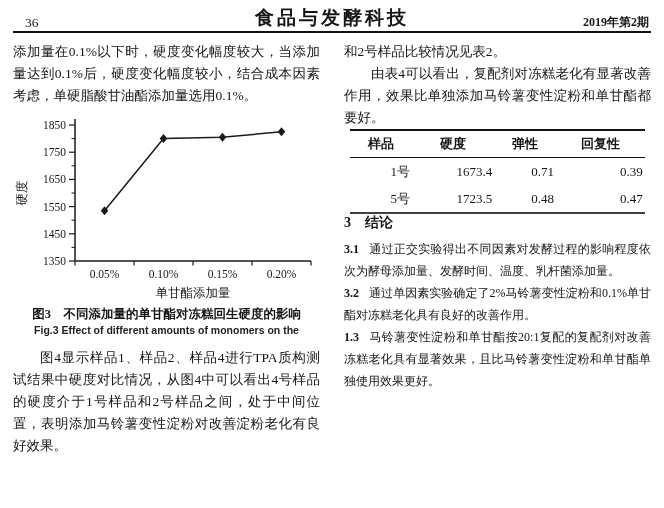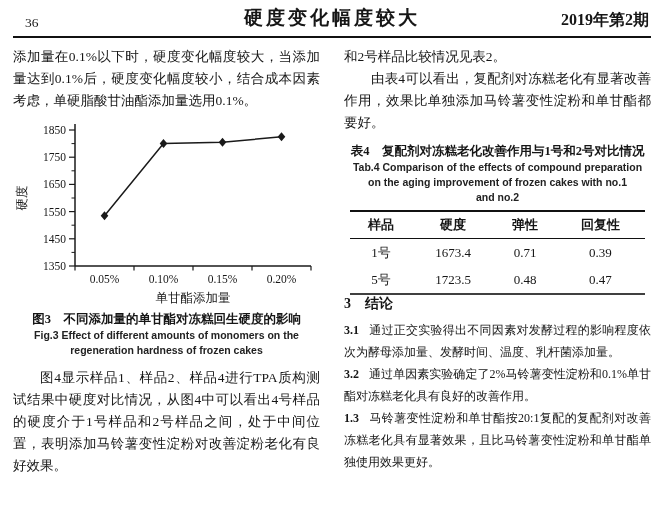--- a/index.html
+++ b/index.html
@@ -4,25 +4,25 @@
 <style>
   html,body{margin:0;padding:0;background:#e8e8e4;}
   .page{
     width:664px;height:508px;box-sizing:border-box;background:#fff;
     font-family:"Liberation Serif","DejaVu Serif",serif;color:#161616;
     padding:5px 13px 0 13px;overflow:hidden;position:relative;
   }
   
   .header{
     display:grid;grid-template-columns:1fr auto 1fr;align-items:end;
-    padding-bottom:5px;border-bottom:2.5px solid #111;
+    border-bottom:2.5px solid #111;
   }
   .page-num{font-size:13.5px;justify-self:start;padding-left:12px;}
   .journal-title{font-size:19px;font-weight:bold;letter-spacing:3px;justify-self:center;}
-  .issue{font-size:16px;font-weight:bold;justify-self:end;padding-right:2px;}
+  .issue{font-size:12px;font-weight:bold;justify-self:end;padding-right:2px;}
   
   .columns{display:flex;gap:24px;margin-top:8px;}
   .col{width:307px;}
   p.body-text{
     font-size:13.5px;line-height:22px;text-align:justify;margin:0;
     word-break:break-all;
   }
   p.indent{text-indent:2em;}
   
   .chart{margin:4px 0 0 0;}
@@ -39,34 +39,34 @@
   .tab-caption{margin-top:9px;margin-bottom:5px;}
   
   table.data-table{
     width:96%;margin:0 auto;border-collapse:collapse;
     border-top:2px solid #111;border-bottom:2px solid #404040;
     font-size:13px;
   }
   table.data-table th{
     border-bottom:1.5px solid #111;font-weight:bold;padding:4px 2px;text-align:center;
   }
-  table.data-table td{padding:4.5px 2px;text-align:center;}
+  table.data-table td{padding:4.5px 2px;text-align:right;}
   
   .section-heading{font-size:14px;font-weight:bold;margin:0 0 6px 0;}
   p.conclusion{font-size:12px;line-height:22px;text-align:justify;margin:0;word-break:break-all;}
   p.conclusion .cnum{font-weight:bold;margin-right:10px;}
 </style>
 </head>
 <body>
 
 <div class="page">
 
   <div class="header">
     <span class="page-num">36</span>
-    <span class="journal-title">硬度变化幅度较大</span>
+    <span class="journal-title">食品与发酵科技</span>
     <span class="issue">2019年第2期</span>
   </div>
 
   <div class="columns">
 
     <div class="col">
 
       <p class="body-text">添加量在0.1%以下时，硬度变化幅度较大，当添加量达到0.1%后，硬度变化幅度较小，结合成本因素考虑，单硬脂酸甘油酯添加量选用0.1%。</p>
 
       <div class="chart">
@@ -105,37 +105,30 @@
             <polygon points="91.5,95.18 95.3,99.68 91.5,104.18 87.7,99.68" fill="#1a1a1a"></polygon>
             <polygon points="150.5,23.099999999999994 154.3,27.599999999999994 150.5,32.099999999999994 146.7,27.599999999999994" fill="#1a1a1a"></polygon>
             <polygon points="209.5,21.739999999999995 213.3,26.239999999999995 209.5,30.739999999999995 205.7,26.239999999999995" fill="#1a1a1a"></polygon>
             <polygon points="268.5,16.30000000000001 272.3,20.80000000000001 268.5,25.30000000000001 264.7,20.80000000000001" fill="#1a1a1a"></polygon>
           </svg>
       </div>
 
       <div class="fig-caption">
         <div class="caption-zh">图3　不同添加量的单甘酯对冻糕回生硬度的影响</div>
         <div class="caption-en">Fig.3  Effect of different amounts of monomers on the</div>
-        <div class="caption-en">regeneration hardness of frozen cakes</div>
       </div>
 
       <p class="body-text indent">图4显示样品1、样品2、样品4进行TPA质构测试结果中硬度对比情况，从图4中可以看出4号样品的硬度介于1号样品和2号样品之间，处于中间位置，表明添加马铃薯变性淀粉对改善淀粉老化有良好效果。</p>
     </div>
 
     <div class="col">
 
       <p class="body-text">和2号样品比较情况见表2。</p>
       <p class="body-text indent">由表4可以看出，复配剂对冻糕老化有显著改善作用，效果比单独添加马铃薯变性淀粉和单甘酯都要好。</p>
 
-      <div class="tab-caption">
-        <div class="caption-zh">表4　复配剂对冻糕老化改善作用与1号和2号对比情况</div>
-        <div class="caption-en">Tab.4  Comparison of the effects of compound preparation</div>
-        <div class="caption-en">on the aging improvement of frozen cakes with no.1</div>
-        <div class="caption-en">and no.2</div>
-      </div>
 
       <table class="data-table" id="sample-table">
         <thead>
             <tr>
               <th>样品</th>
               <th>硬度</th>
               <th>弹性</th>
               <th>回复性</th>
             </tr>
           </thead>

